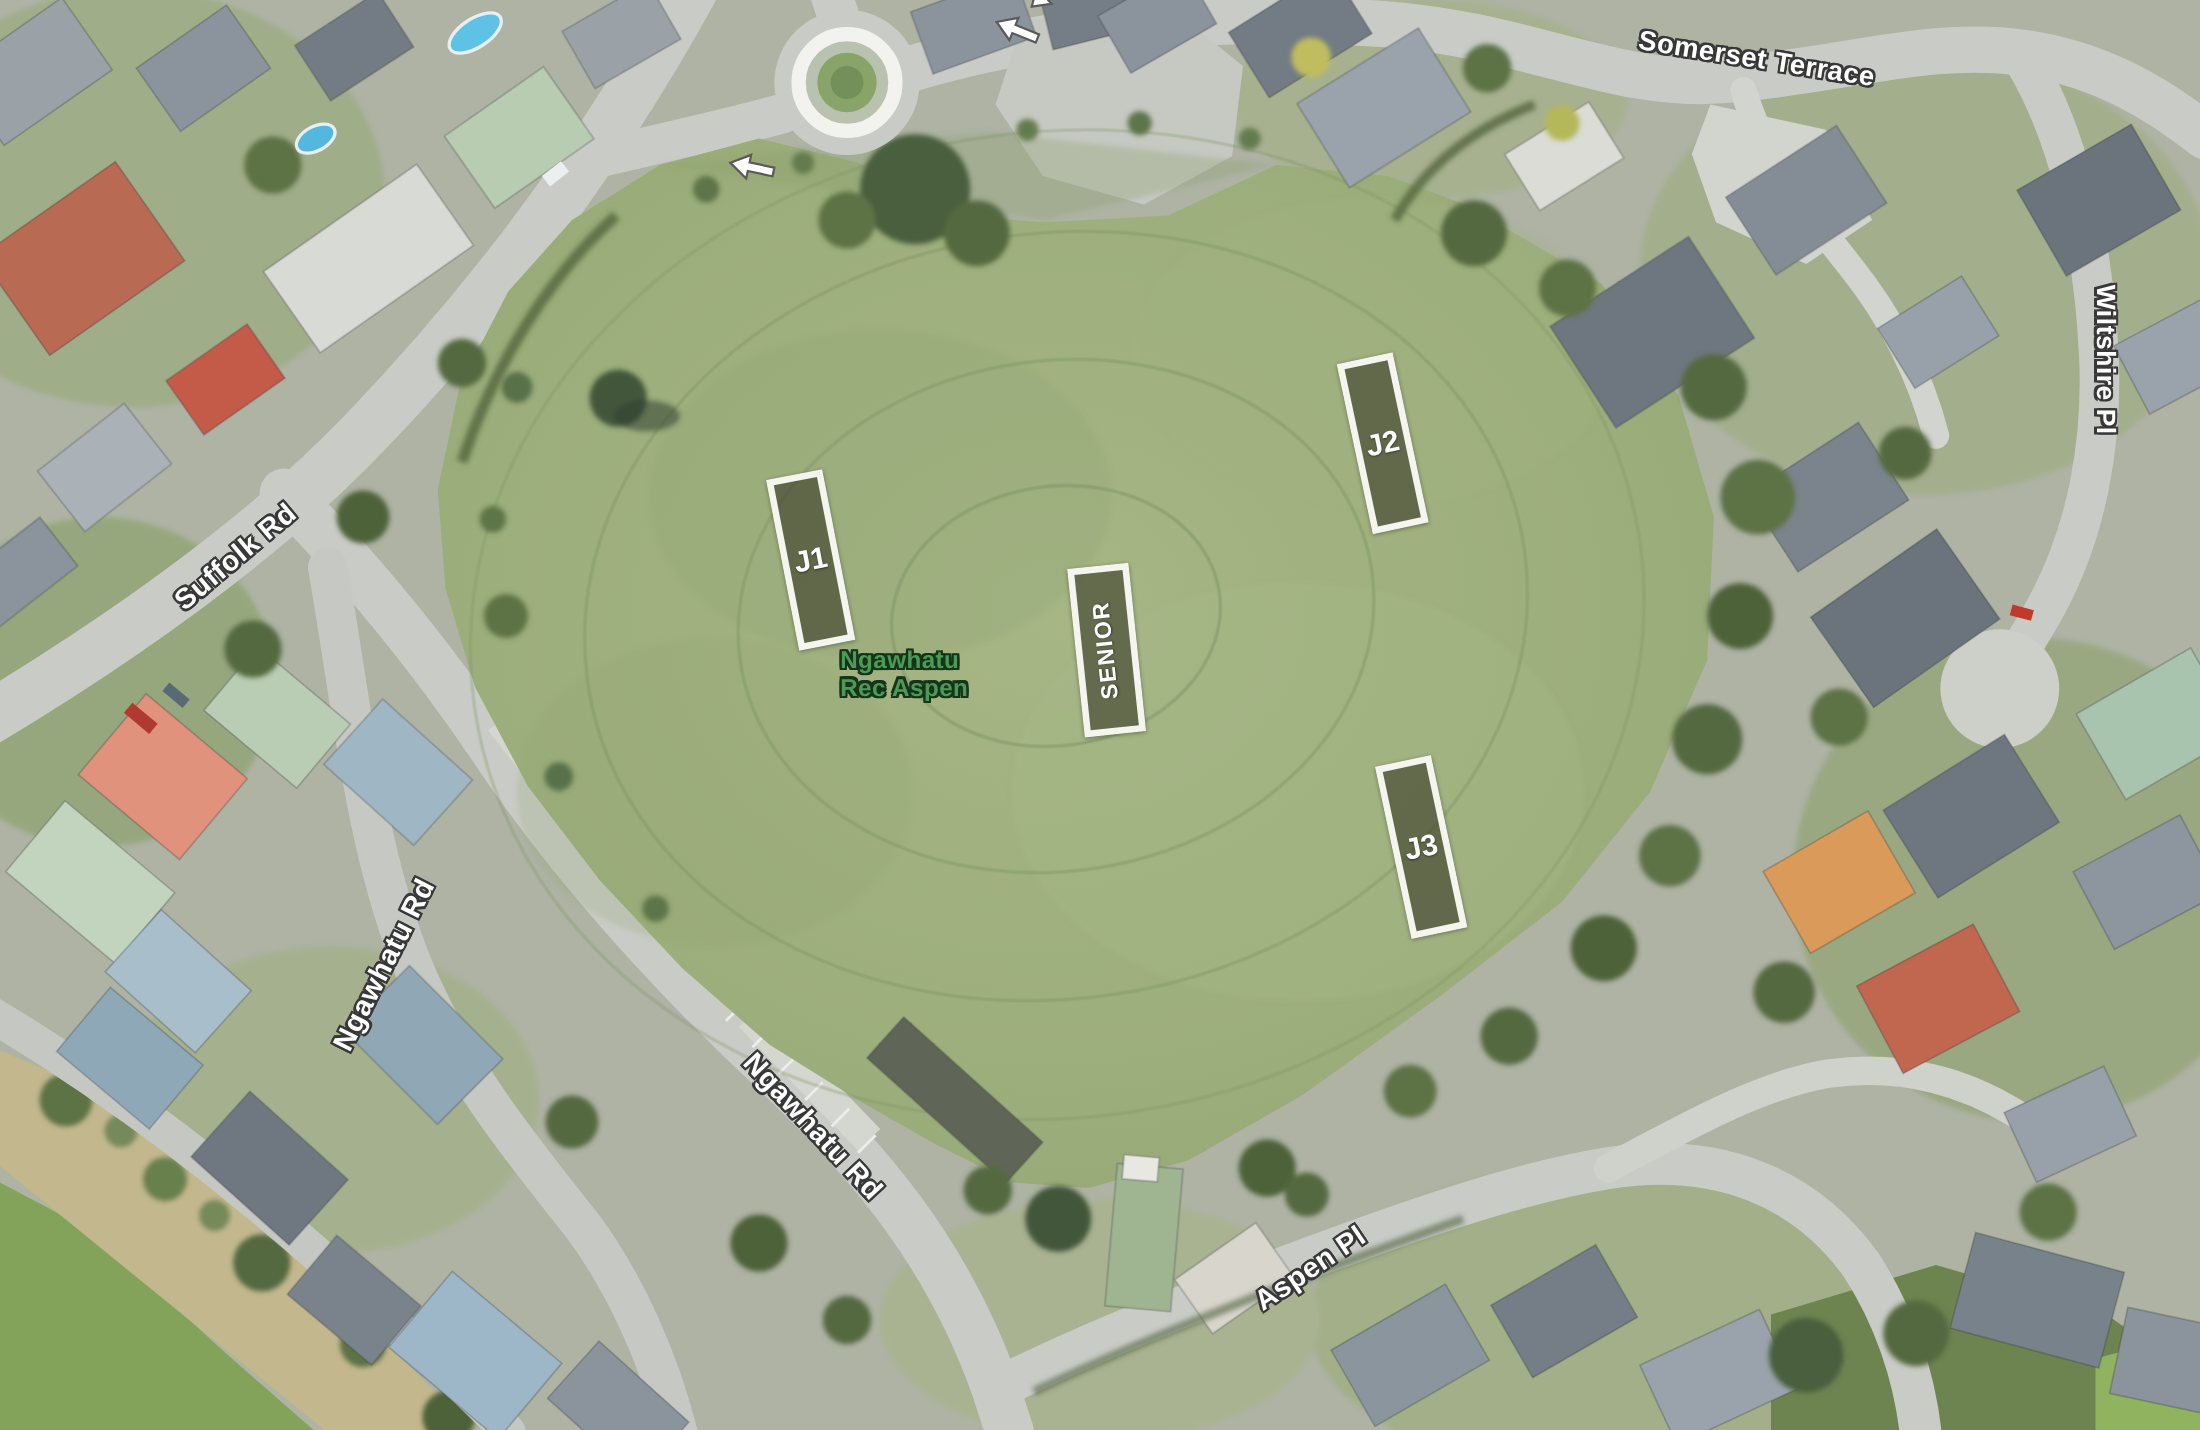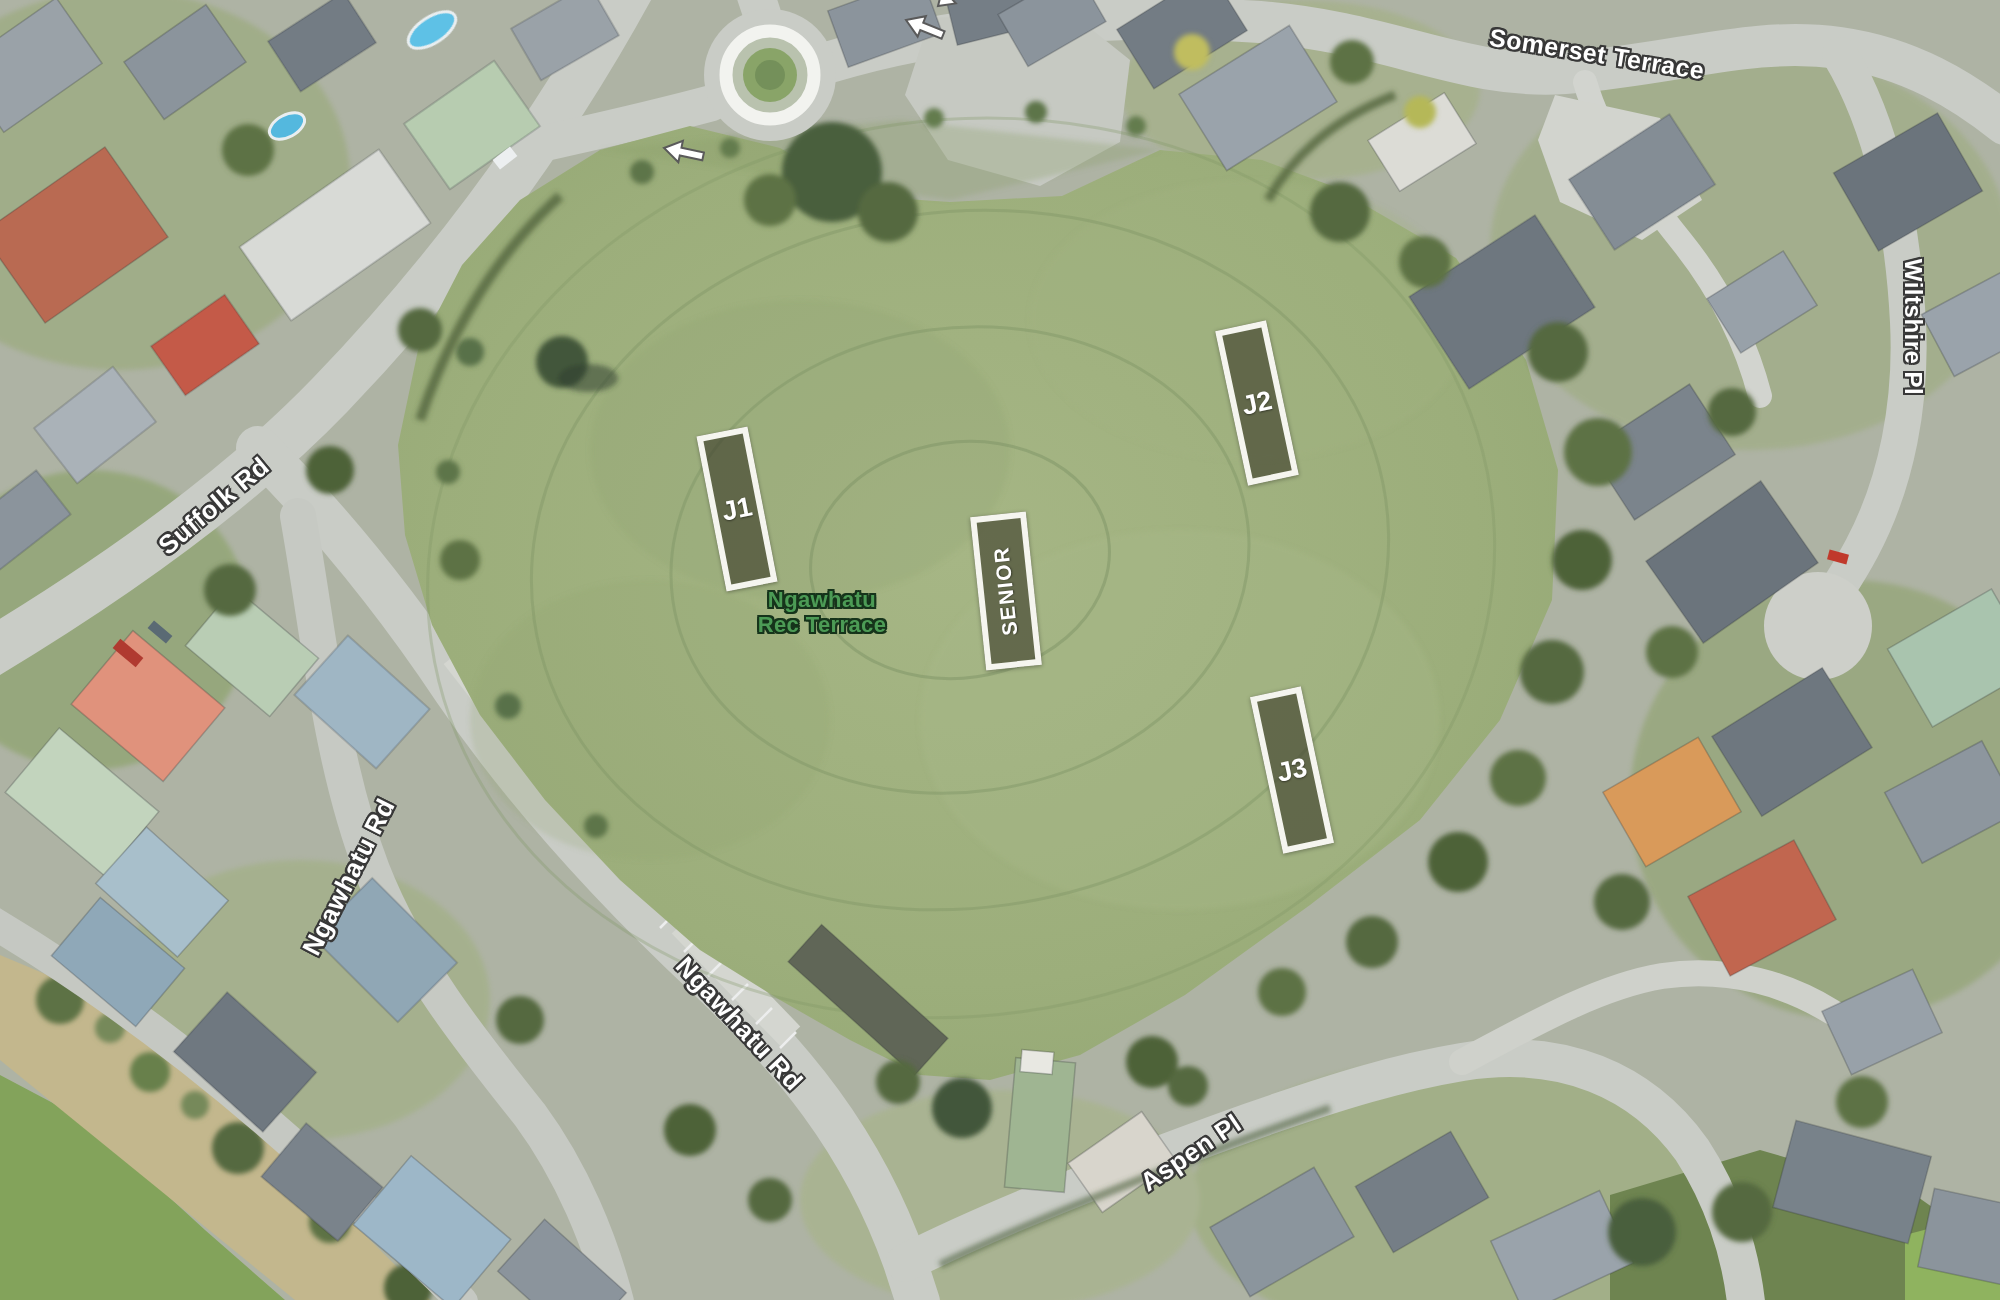--- a/index.html
+++ b/index.html
@@ -10,21 +10,21 @@
 
   .road-label{
     position:absolute;white-space:nowrap;color:#fff;font-weight:700;
     font-size:26px;letter-spacing:.5px;
     transform:translate(-50%,-50%) rotate(var(--rot,0deg));
     text-shadow:-2px -2px 0 #383838,2px -2px 0 #383838,-2px 2px 0 #383838,
                  2px 2px 0 #383838,0 -2px 0 #383838,0 2px 0 #383838,
                 -2px 0 0 #383838,2px 0 0 #383838;
   }
   .park-label{
-    position:absolute;text-align:center;color:#4c9b55;font-weight:700;
+    position:absolute;color:#4c9b55;font-weight:700;
     font-size:22px;line-height:1.12;letter-spacing:.4px;
     transform:translate(-50%,-50%);white-space:nowrap;
     text-shadow:-2px -2px 0 #16341b,2px -2px 0 #16341b,-2px 2px 0 #16341b,
                  2px 2px 0 #16341b,0 -2px 0 #16341b,0 2px 0 #16341b,
                 -2px 0 0 #16341b,2px 0 0 #16341b;
   }
   .pitch{
     position:absolute;display:flex;align-items:center;justify-content:center;
     border:6px solid #f5f5ef;background:rgba(54,51,36,.58);
     box-shadow:0 1px 4px rgba(0,0,0,.35);
@@ -295,21 +295,21 @@
     </div>
     <div class="pitch" style="left:1292px;top:770px;width:40px;height:148px;--rot:-12deg">
       <span class="lbl">J3</span>
     </div>
     <div class="pitch senior" style="left:1006px;top:591px;width:44px;height:142px;--rot:-6deg">
       <span class="lbl">SENIOR</span>
     </div>
 
     <div class="park-label" style="left:822px;top:613px">
       <div>Ngawhatu</div>
-      <div>Rec Terrace</div>
+      <div>Rec Aspen</div>
     </div>
 
     <div class="road-label" style="left:1597px;top:54px;--rot:9deg;font-size:25px">Somerset Terrace</div>
     <div class="road-label" style="left:1913px;top:327px;--rot:90deg;font-size:24px">Wiltshire Pl</div>
     <div class="road-label" style="left:214px;top:506px;--rot:-40deg">Suffolk Rd</div>
     <div class="road-label" style="left:349px;top:877px;--rot:-63deg">Ngawhatu Rd</div>
     <div class="road-label" style="left:739px;top:1024px;--rot:47deg">Ngawhatu Rd</div>
     <div class="road-label" style="left:1191px;top:1153px;--rot:-34deg">Aspen Pl</div>
   </div>
 </div>

